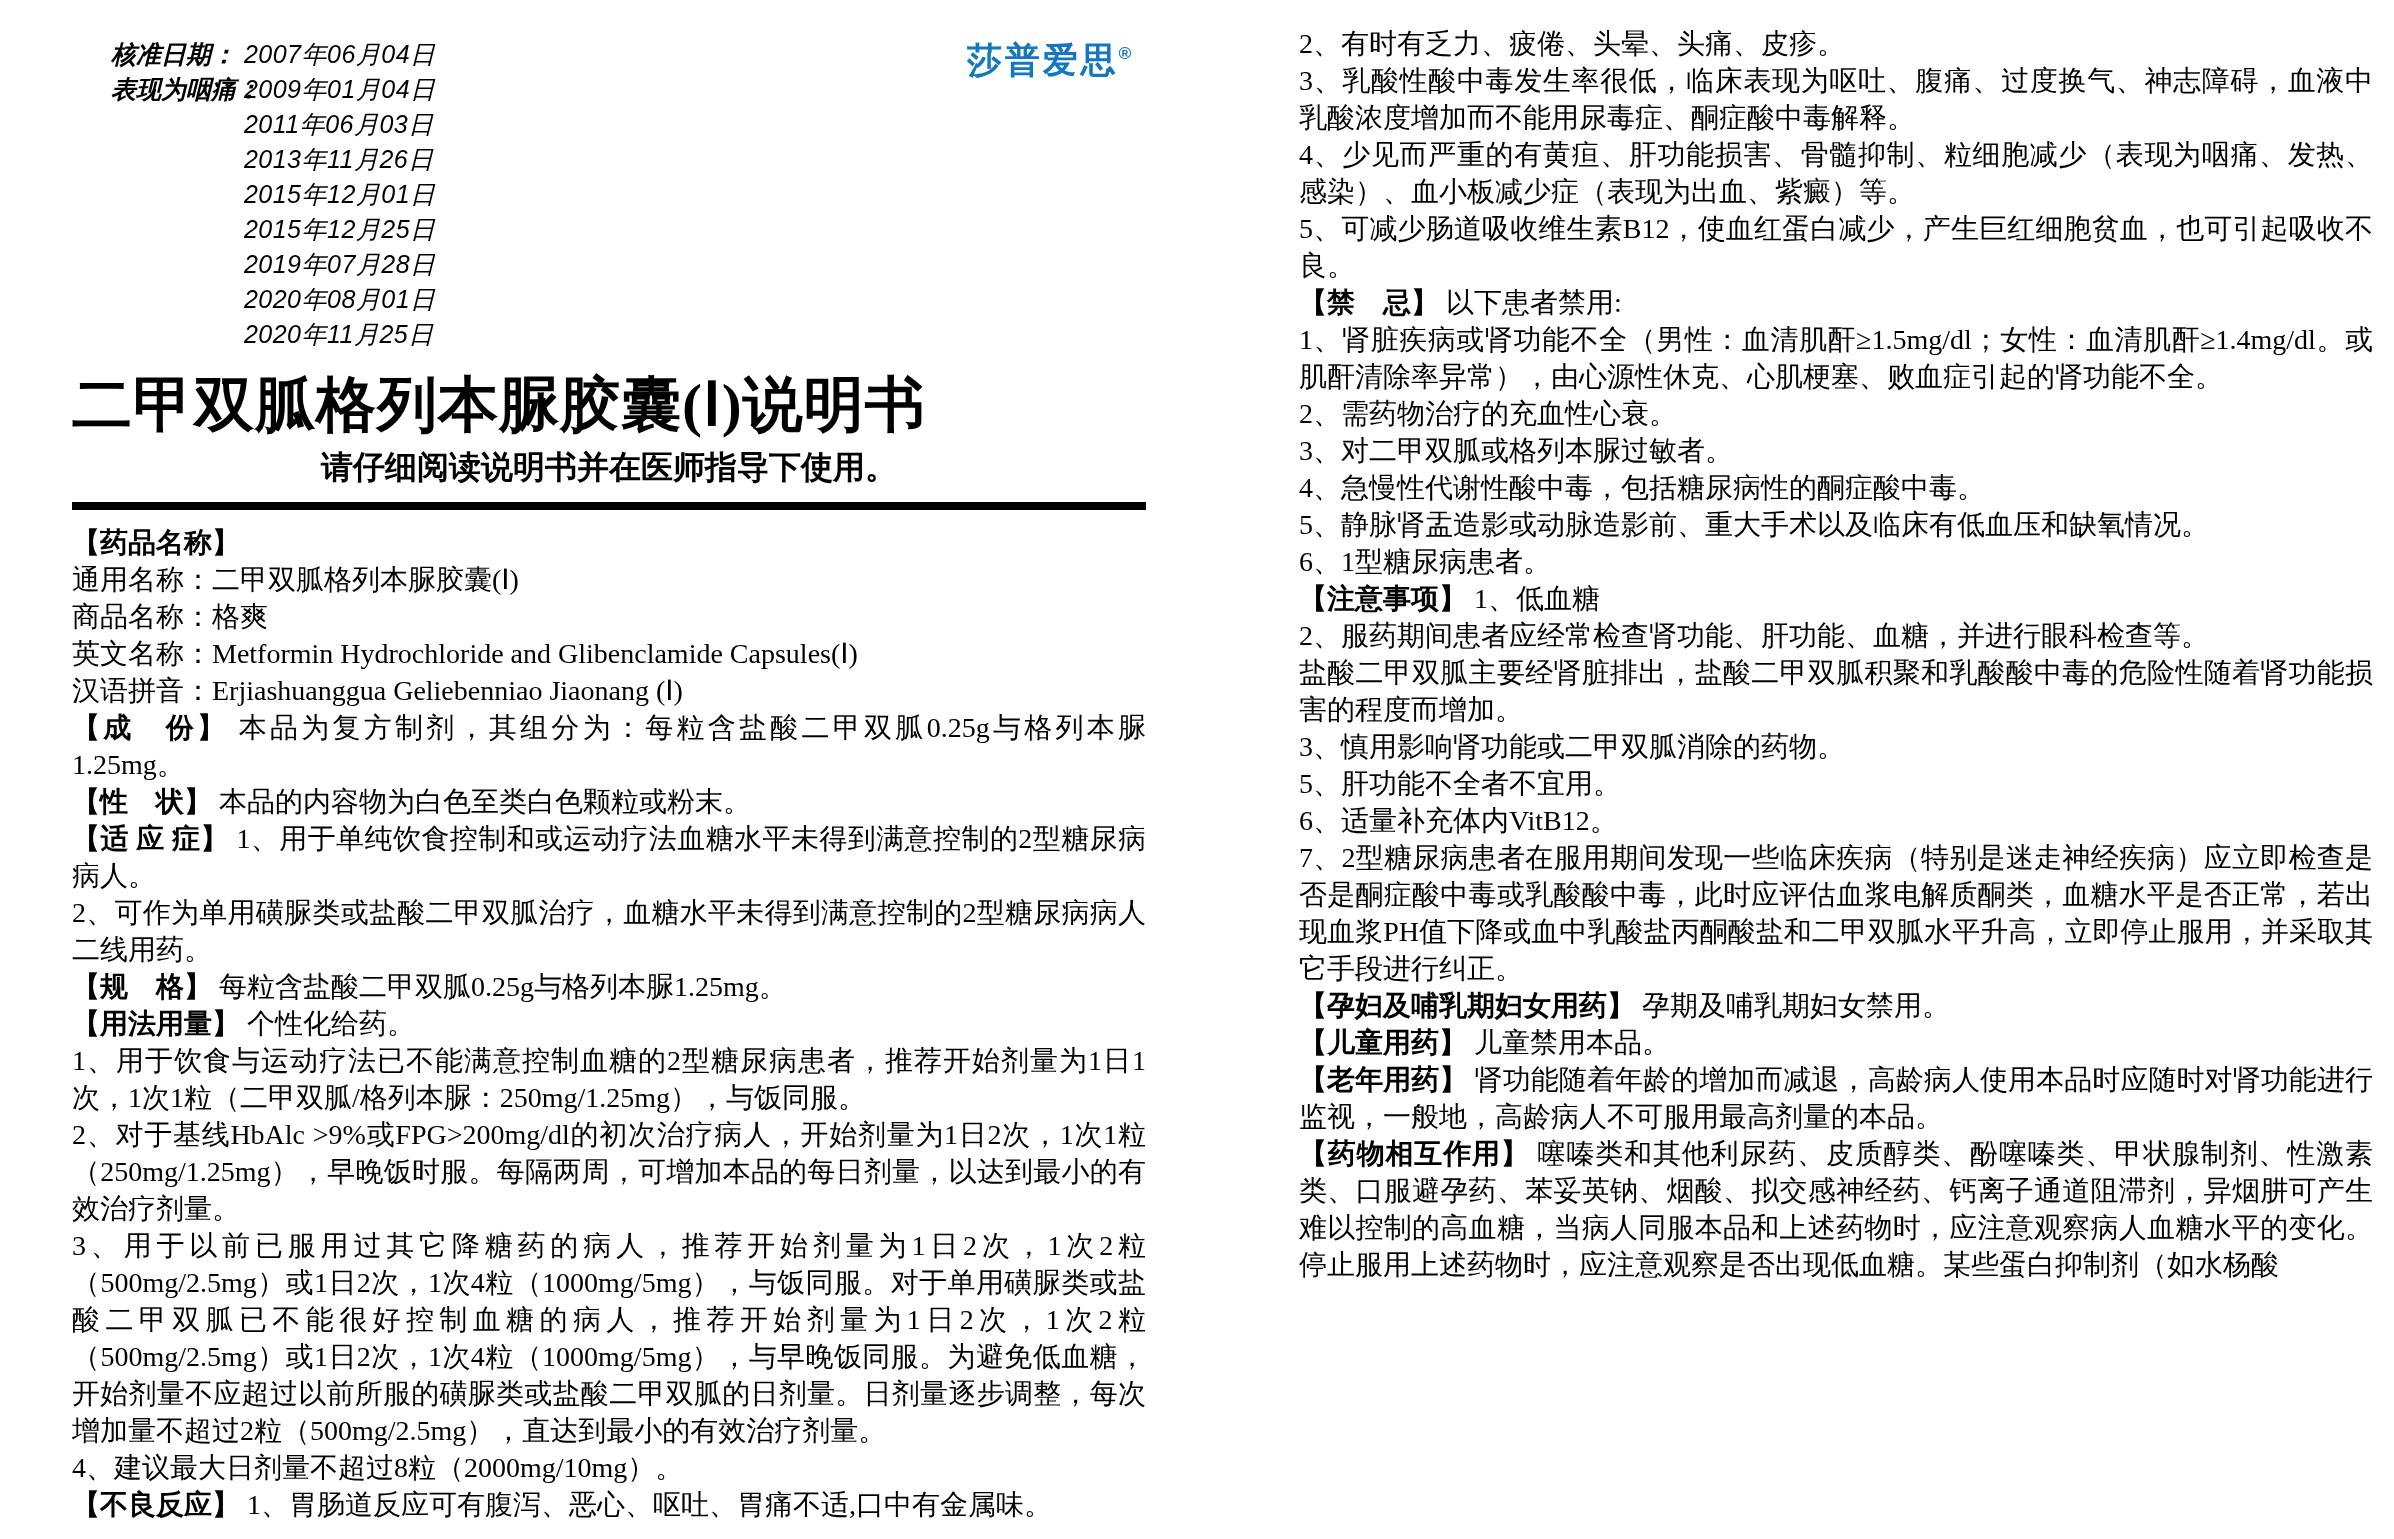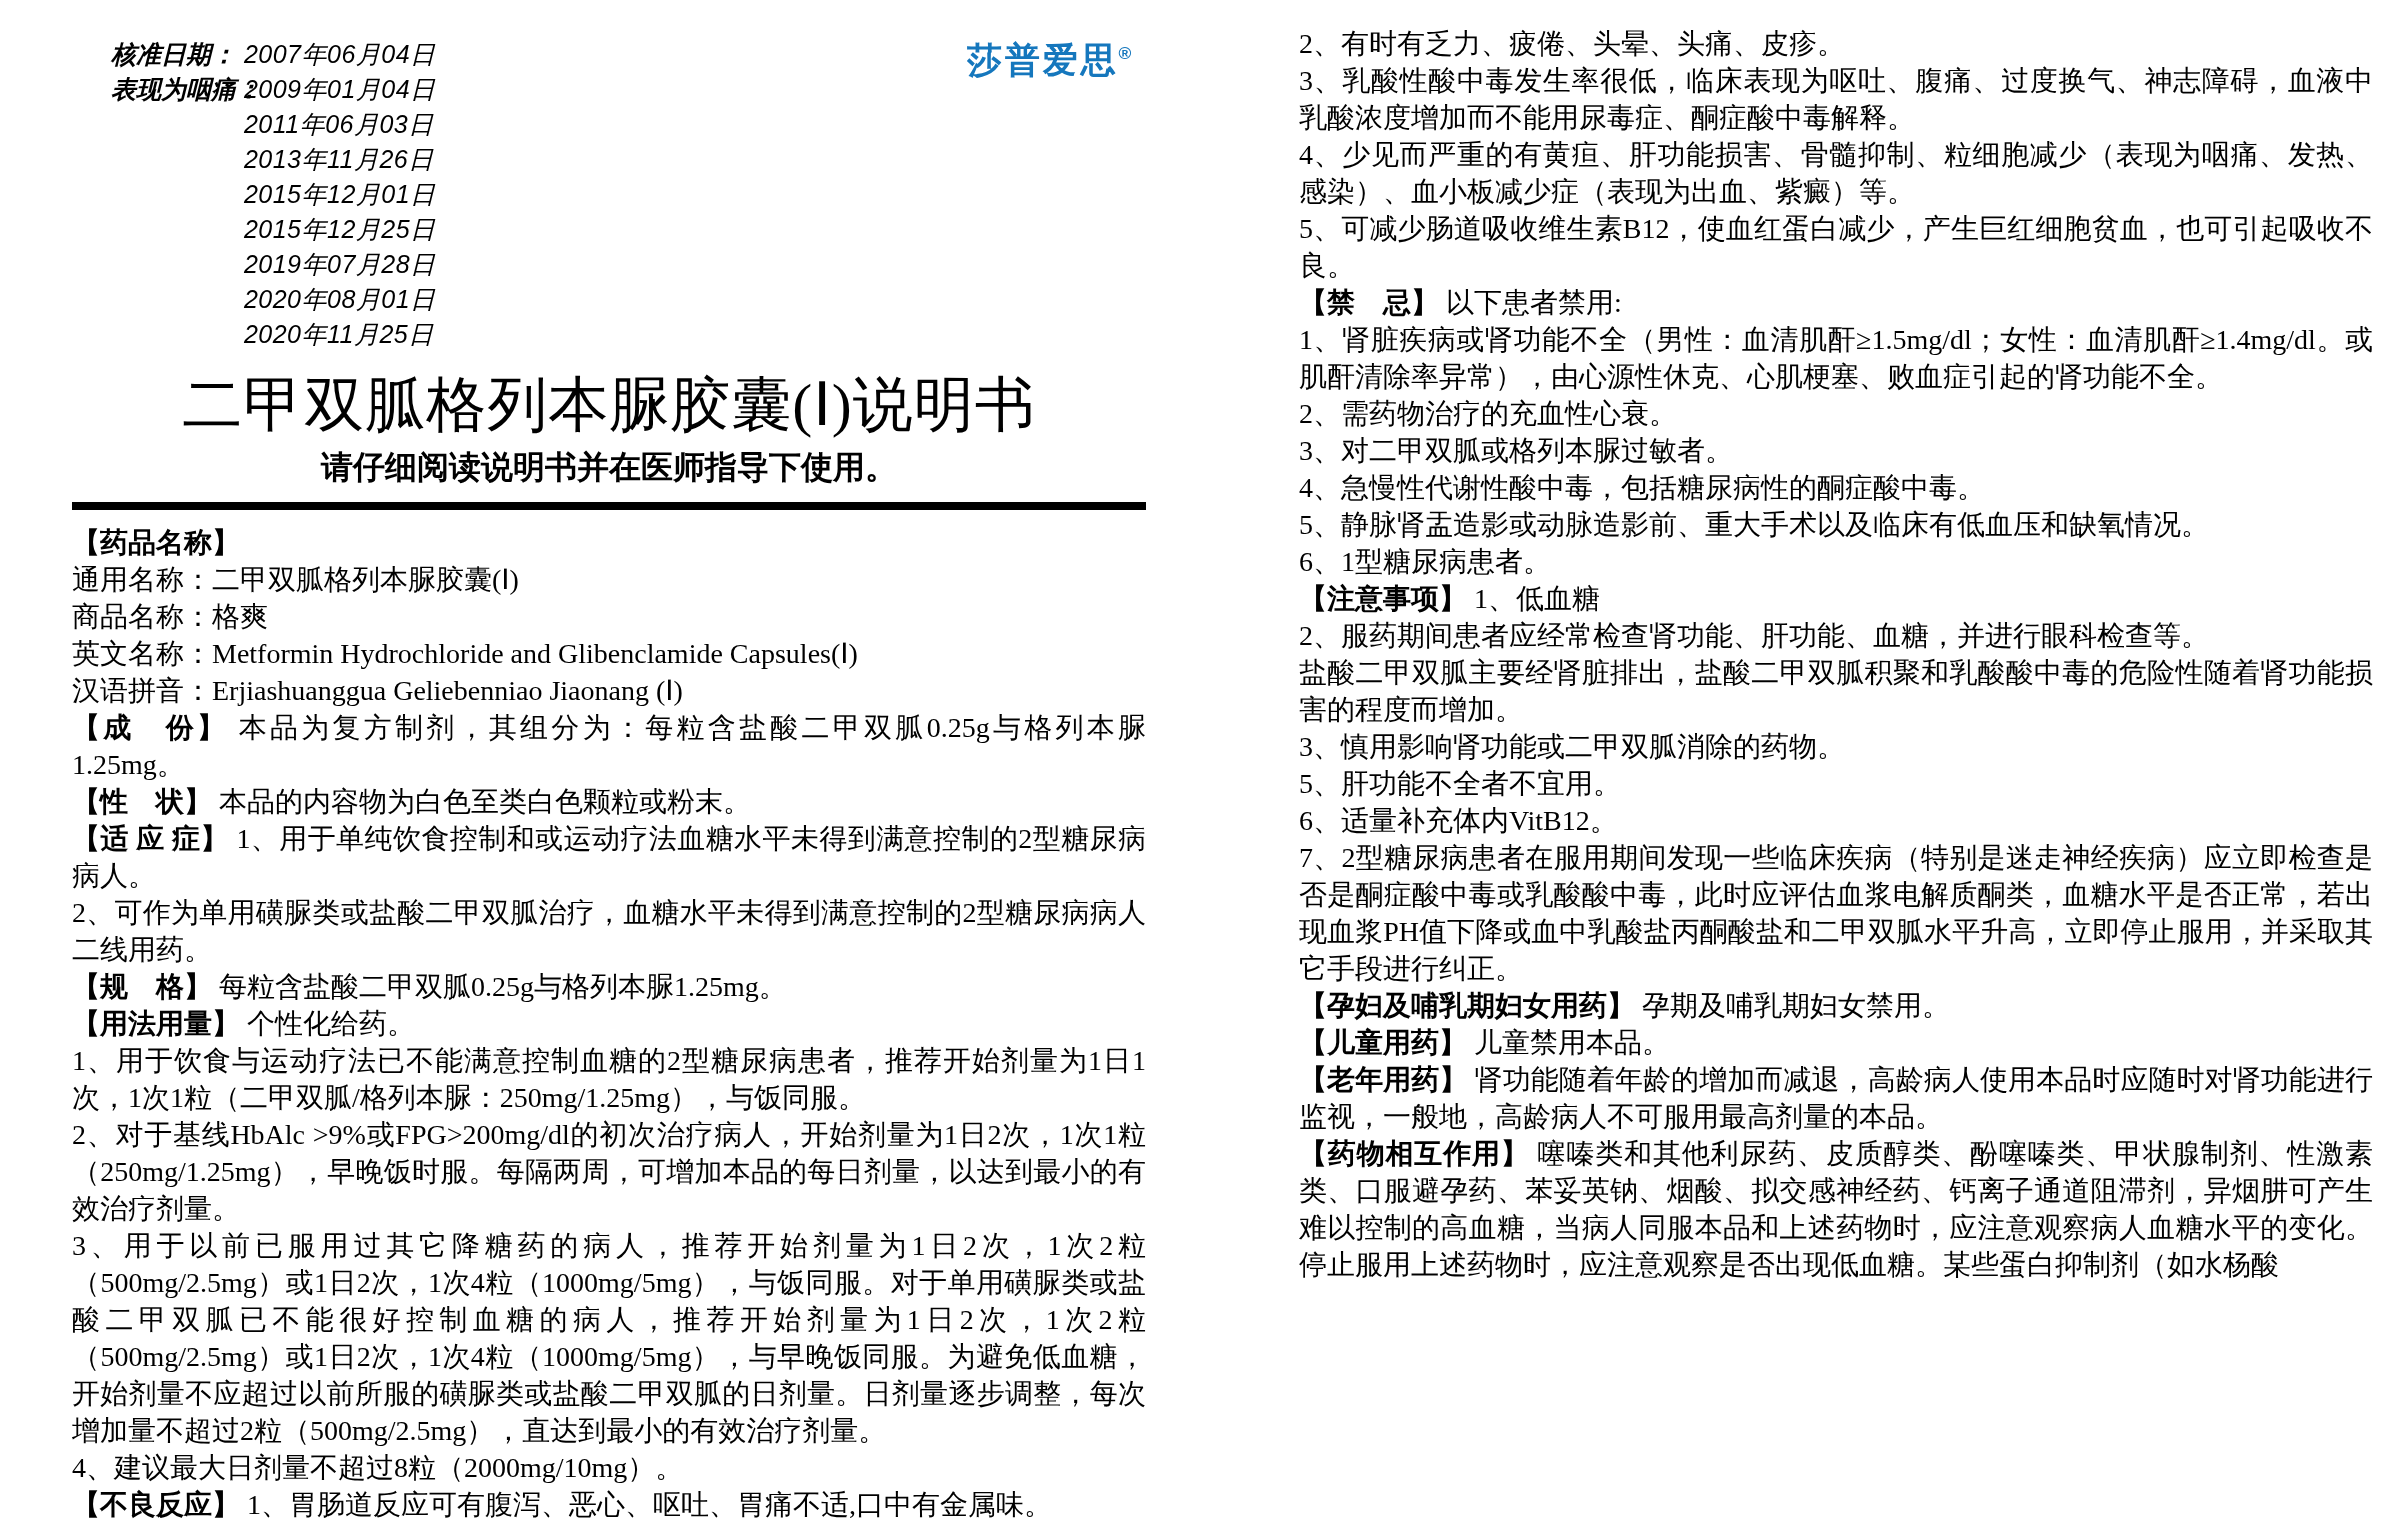--- a/index.html
+++ b/index.html
@@ -27,23 +27,23 @@
     font-size:25px;
     line-height:35px;
     column-gap:3.9px;
     font-style:italic;
   }
   .dates .lbl{font-weight:bold;white-space:nowrap;}
   .dates .val{font-weight:500;white-space:nowrap;letter-spacing:0.5px;}
   
   .doc-title{
     margin-top:15.4px;
-    text-align:center;
+    text-align:left;
     font-size:60px;
-    font-weight:normal;
+    font-weight:bold;
     line-height:77px;
     letter-spacing:1px;
     white-space:nowrap;
   }
   .doc-subtitle{
     margin-top:1.9px;
     text-align:center;
     font-size:32px;
     font-weight:bold;
     line-height:42px;

